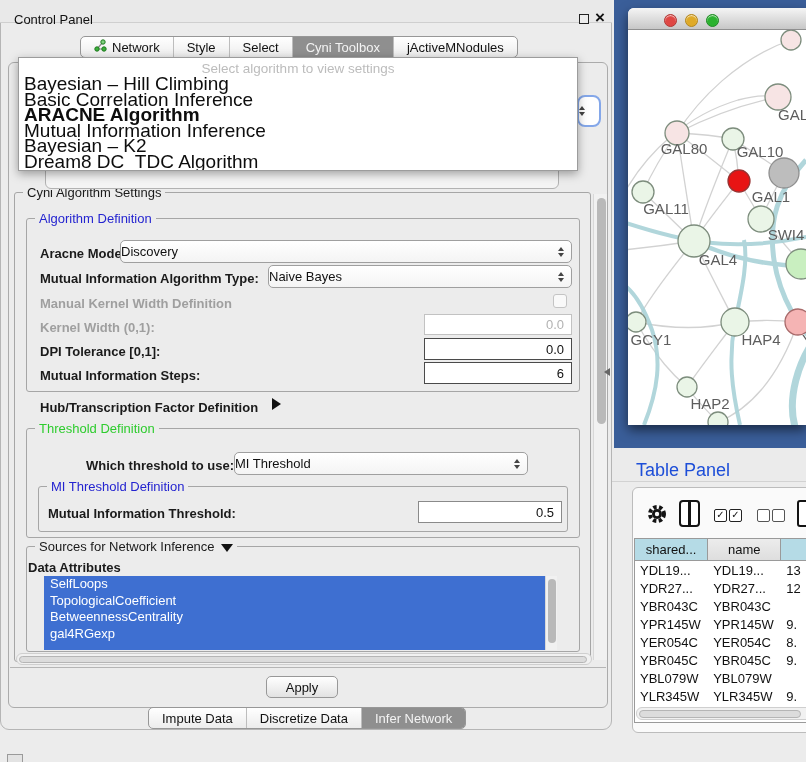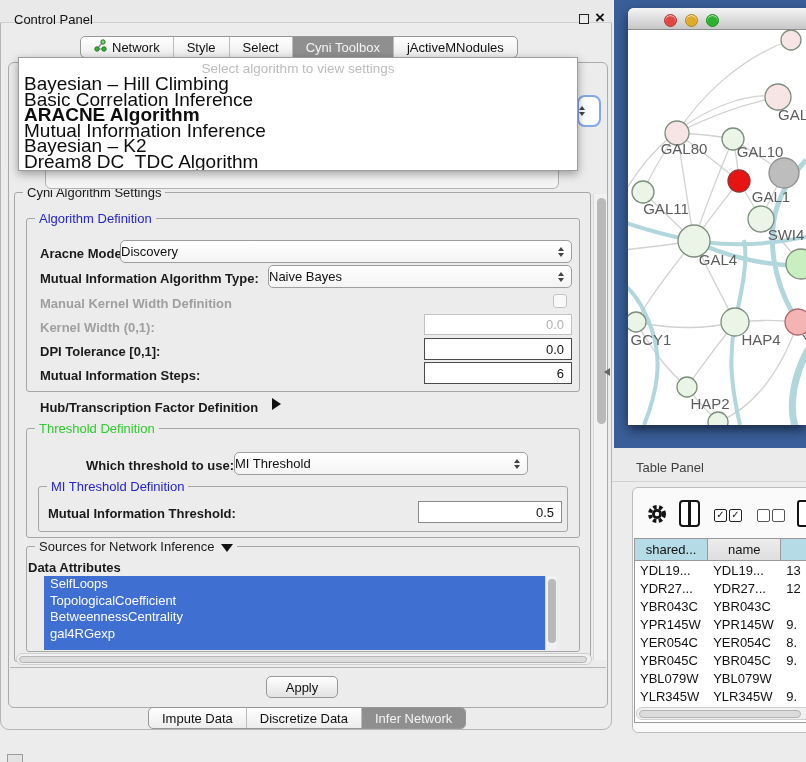--- a/index.html
+++ b/index.html
@@ -85,21 +85,21 @@
   .light.red { left:664px; background:#df4744; border:1px solid #b03835; }
   .light.yellow { left:685px; background:#dfaa28; border:1px solid #b3871e; }
   .light.green { left:706px; background:#2bb22f; border:1px solid #1f8a24; }
   .net-svg { left:628px; top:30px; }
   .net-svg text { font-family:"Liberation Sans", sans-serif; font-size:15px; fill:#5d5d5d; }
 
   .divider-arrow { left:604px; top:368px; width:0; height:0; border-top:4px solid transparent; border-bottom:4px solid transparent; border-right:6px solid #666; }
 
   
   .tp-header { left:612px; top:448px; width:194px; height:34px; background:#ebebeb; border-bottom:1px solid #d2d2d2; }
-  .tp-title { left:636px; top:460px; font-size:13px; color:#404040; }
+  .tp-title { left:636px; top:460px; font-size:18px; color:#1d4ed8; }
   .tp-container { left:632px; top:487px; width:182px; height:246px; background:#fafafa;
                   border:1px solid #bcbcbc; border-radius:6px; overflow:hidden; }
   .gear-icon svg { display:block; }
   .icon-split { width:21px; height:27px; border:2.5px solid #141414; border-radius:4px; position:relative; background:#fff; }
   .icon-split::after { content:""; position:absolute; left:7px; top:0; width:2.5px; height:100%; background:#141414; }
   .cbx { width:13px; height:13px; border:1.7px solid #222; border-radius:2px; background:#fff;
          font-size:10px; line-height:10px; text-align:center; color:#111; }
   .cbx.empty { border-color:#555; }
   .icon-doc { width:20px; height:27px; border:2.5px solid #141414; border-radius:3px; background:#fff; }
 

